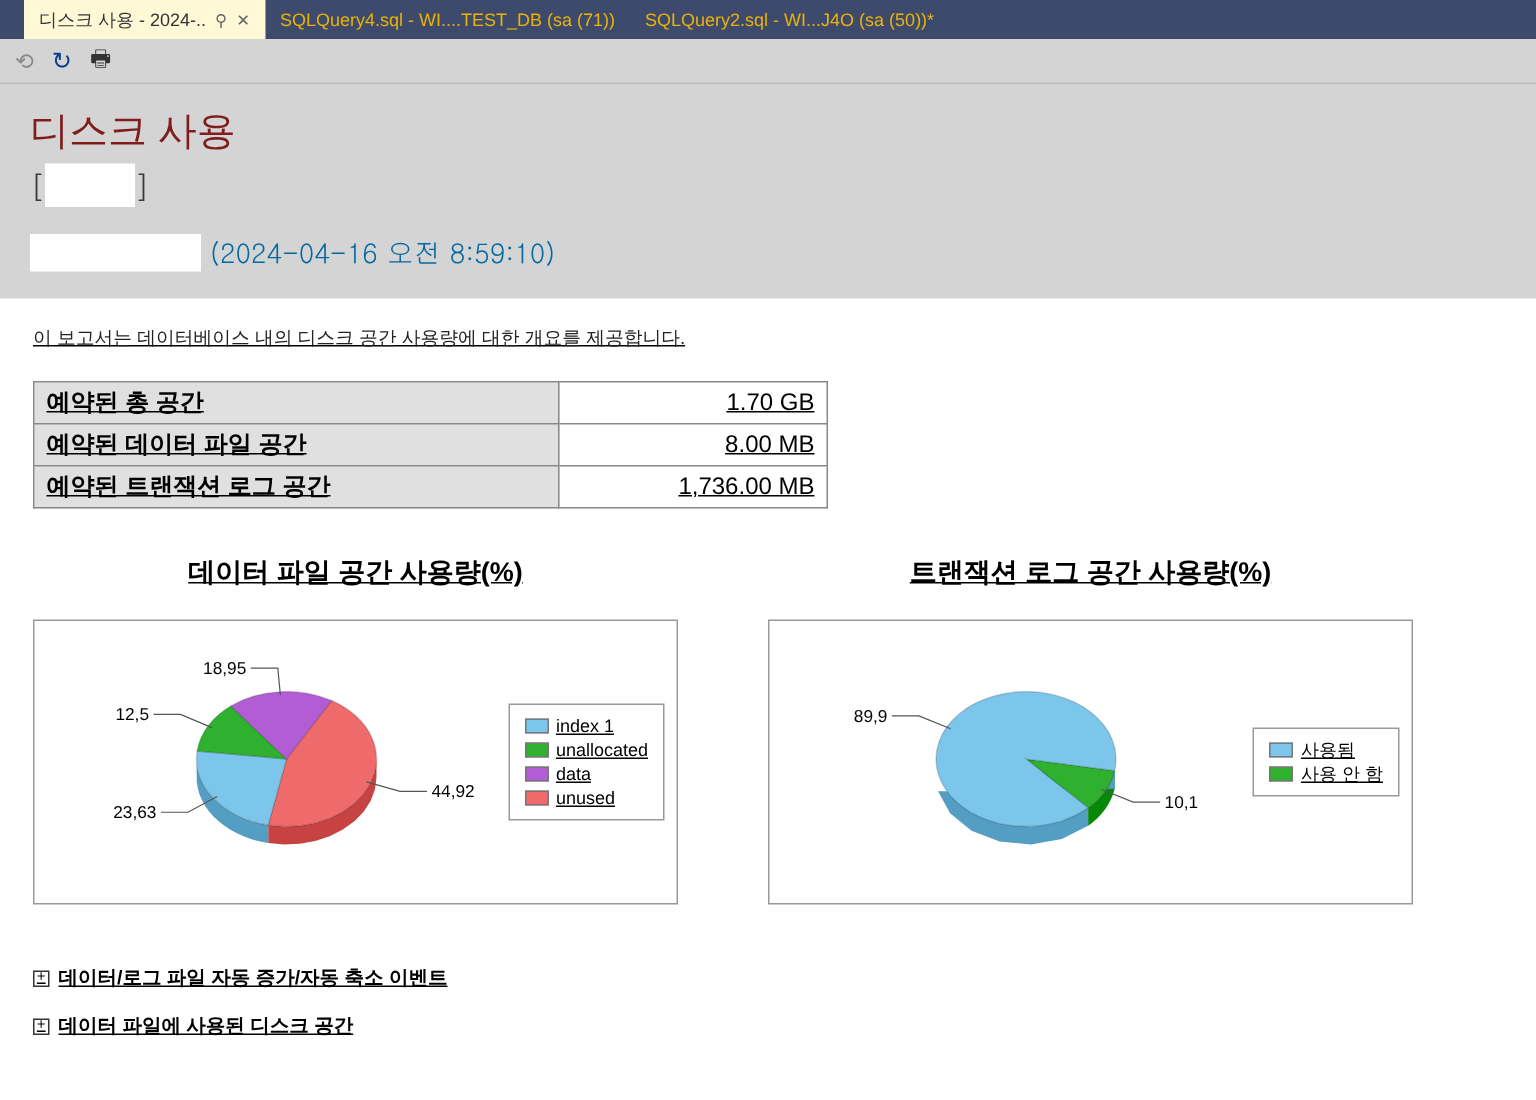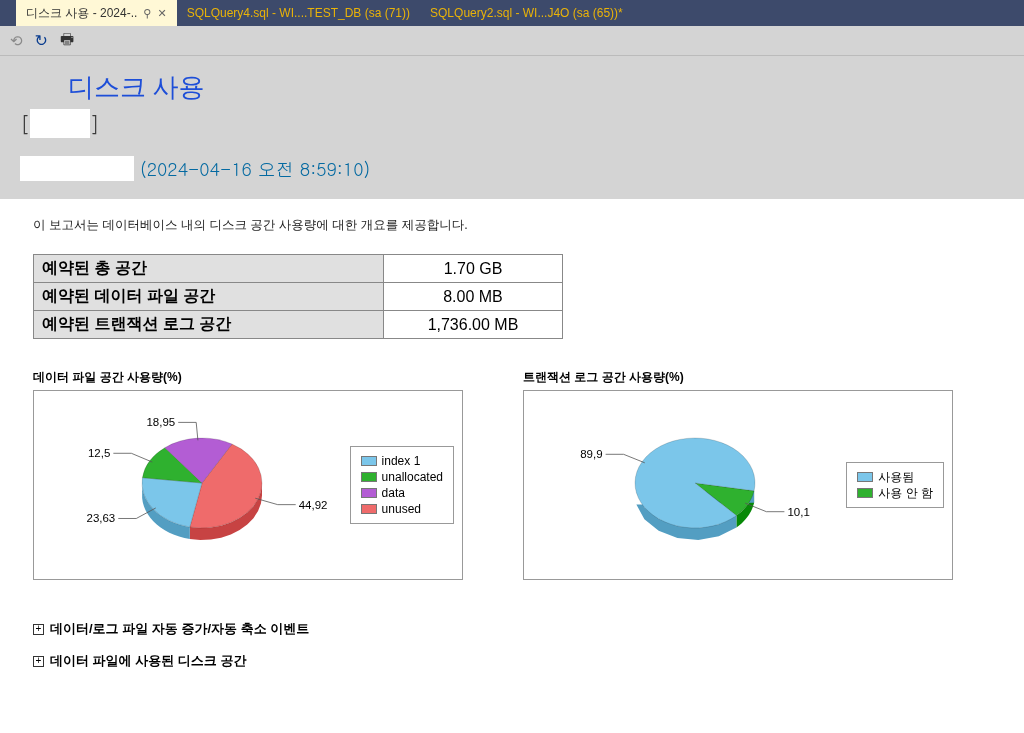--- a/index.html
+++ b/index.html
@@ -45,78 +45,78 @@
       border-bottom: 1px solid #bbb;
     }
     .toolbar .icon { color: #333; cursor: pointer; }
     .toolbar .refresh { color: #0a3d8f; font-size: 16px; }
     
     .report-header {
       background: #d4d4d4;
       padding: 14px 20px 18px 20px;
     }
     .report-title {
-      font-family: Liberation Serif, serif;
+      font-family: Liberation Sans, sans-serif;
       font-size: 26px;
-      color: #1d4ed8;
+      color: #7f1d1d;
       letter-spacing: 0px;
-      margin-left: 48px;
     }
     .report-sub {
       font-family: "Gulim", "Malgun Gothic", Arial, sans-serif;
       font-size: 20px;
       color: #3a3a3a;
       margin-top: 4px;
     }
     .report-server {
       font-family: "Gulim", "Malgun Gothic", Arial, sans-serif;
       font-size: 18px;
       color: #0369a1;
       margin-top: 18px;
     }
     .mask {
       background: #fff;
       color: #fff;
       display: inline-block;
     }
     
-    .content { padding: 18px 33px; }
+    .content { padding: 18px 22px; text-decoration: underline; }
     .desc { font-size: 12.5px; color: #222; margin-bottom: 20px; }
     
     .summary-table {
       border-collapse: collapse;
       width: 530px;
       font-size: 16px;
       margin-bottom: 30px;
     }
     .summary-table td {
       border: 1px solid #888;
       padding: 3px 8px;
     }
     .summary-table td.label {
       background: #e0e0e0;
       font-weight: bold;
       width: 350px;
     }
     .summary-table td.val {
-      text-align: center;
+      text-align: right;
     }
     
     .charts-row {
       display: flex;
       gap: 60px;
       margin-bottom: 40px;
     }
     .chart-wrap {
       width: 430px;
     }
     .chart-title {
+      text-align: center;
       font-weight: bold;
-      font-size: 12px;
-      margin-bottom: 4px;
+      font-size: 18px;
+      margin-bottom: 20px;
     }
     .chart-box {
       border: 1px solid #999;
       height: 190px;
       display: flex;
       align-items: center;
       position: relative;
       background: #fff;
     }
     .chart-svg-area {
@@ -165,21 +165,21 @@
 <div class="tabbar">
   <div class="tab active">
     <span>디스크 사용 - 2024-..</span>
     <span class="pin">⚲</span>
     <span class="close">✕</span>
   </div>
   <div class="tab">
     <span>SQLQuery4.sql - WI....TEST_DB (sa (71))</span>
   </div>
   <div class="tab">
-    <span>SQLQuery2.sql - WI...J4O        (sa (65))*</span>
+    <span>SQLQuery2.sql - WI...J4O        (sa (50))*</span>
   </div>
 </div>
 
 <div class="toolbar">
   <span class="icon" style="color:#8a8a8a;font-size:15px;">⟲</span>
   <span class="icon refresh">↻</span>
   <span class="icon" style="font-size:15px;">🖶</span>
 </div>
 
 <div class="report-header">

